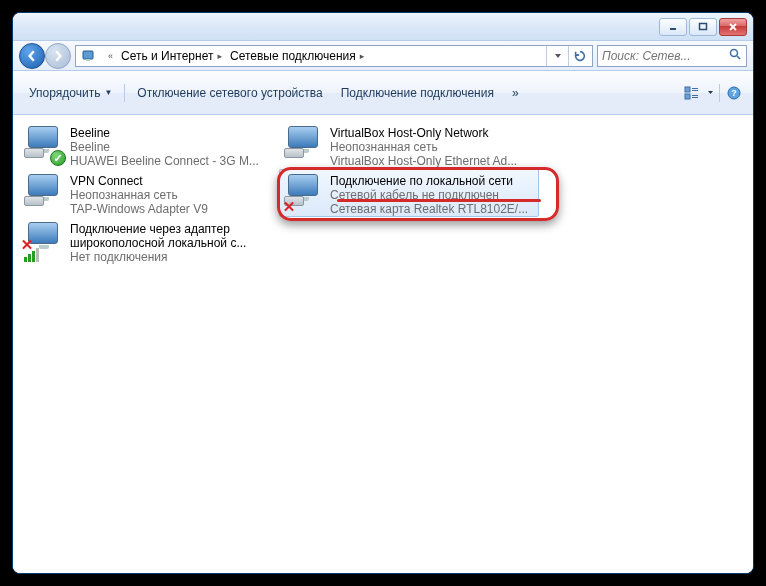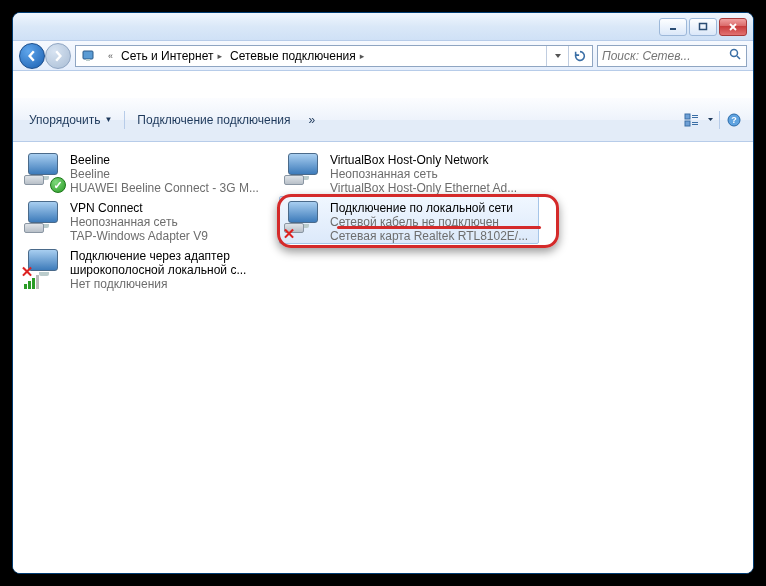--- a/index.html
+++ b/index.html
@@ -15,21 +15,21 @@
 .navcircle.disabled { background: radial-gradient(circle at 35% 30%, #d8e4f2, #a9bdd5); border-color: #8fa5c2; color: #fff; }
 .bcbar { flex: 1; height: 22px; background: #fff; border: 1px solid #8fa5c2; display: flex; align-items: center; padding: 0 2px; }
 .bcicon { width: 18px; height: 18px; margin: 0 2px; display: flex; align-items: center; justify-content: center; }
 .crumb { display: flex; align-items: center; height: 100%; padding: 0 4px; color: #000; cursor: default; white-space: nowrap; }
 .crumb .arr { margin-left: 4px; font-size: 9px; color: #555; }
 .bcspacer { flex: 1; }
 .refresh-btn { width: 22px; height: 20px; display: flex; align-items: center; justify-content: center; border-left: 1px solid #c0cde0; }
 .search { width: 150px; height: 22px; background: #fff; border: 1px solid #8fa5c2; display: flex; align-items: center; padding: 0 4px; }
 .search input { border: none; outline: none; font-size: 12px; font-style: italic; color: #999; width: 100%; }
 .search-icon { color: #3a6ea5; margin-left: 2px; }
-.toolbar { height: 44px; background: linear-gradient(to bottom, #fcfdff, #eef3fb 50%, #e3ecf8 51%, #e3ecf8); border-bottom: 1px solid #b7cce9; display: flex; align-items: center; padding: 0 8px; gap: 2px; margin-top: 27px; }
+.toolbar { height: 44px; background: linear-gradient(to bottom, #fcfdff, #eef3fb 50%, #e3ecf8 51%, #e3ecf8); border-bottom: 1px solid #b7cce9; display: flex; align-items: center; padding: 0 8px; gap: 2px; }
 .tbitem { padding: 3px 8px; color: #1e395b; cursor: default; display: flex; align-items: center; gap: 4px; border-radius: 3px; }
 .tbitem .dd { font-size: 8px; color: #1e395b; }
 .tbsep { width: 1px; height: 18px; background: #b7cce9; margin: 0 2px; }
 .tbspacer { flex: 1; }
 .tbview { display: flex; align-items: center; gap: 1px; }
 .tb-icon-btn { width: 22px; height: 22px; display: flex; align-items: center; justify-content: center; border-radius: 2px; }
 .content { position: relative; padding: 6px; height: calc(100% - 88px); background: #fff; overflow: auto; }
 .conn-grid { display: flex; flex-wrap: wrap; align-content: flex-start; }
 .conn-item { width: 260px; height: 48px; display: flex; align-items: flex-start; padding: 2px 4px; gap: 6px; border: 1px solid transparent; border-radius: 2px; }
 .conn-item.selected { background: linear-gradient(to bottom, #f0f7ff, #dce9fa); border: 1px solid #a5c5e8; }
@@ -126,20 +126,23 @@
     </div>
   </div>
 
   <div class="toolbar">
     <div class="tbitem">
         <span>Упорядочить</span>
         <span class="dd">▼</span>
       </div>
     <div class="tbsep"></div>
     <div class="tbitem">
+        <span>Отключение сетевого устройства</span>
+      </div>
+    <div class="tbitem">
         <span>Подключение подключения</span>
       </div>
     <div class="tbitem">
         <span>»</span>
       </div>
     <div class="tbspacer"></div>
     <div class="tbview">
       <div class="tb-icon-btn">
           <svg width="16" height="14" viewBox="0 0 16 14">
             <rect x="1" y="1" width="5" height="5" fill="#6ea0d6" stroke="#3a6ea5"></rect>

